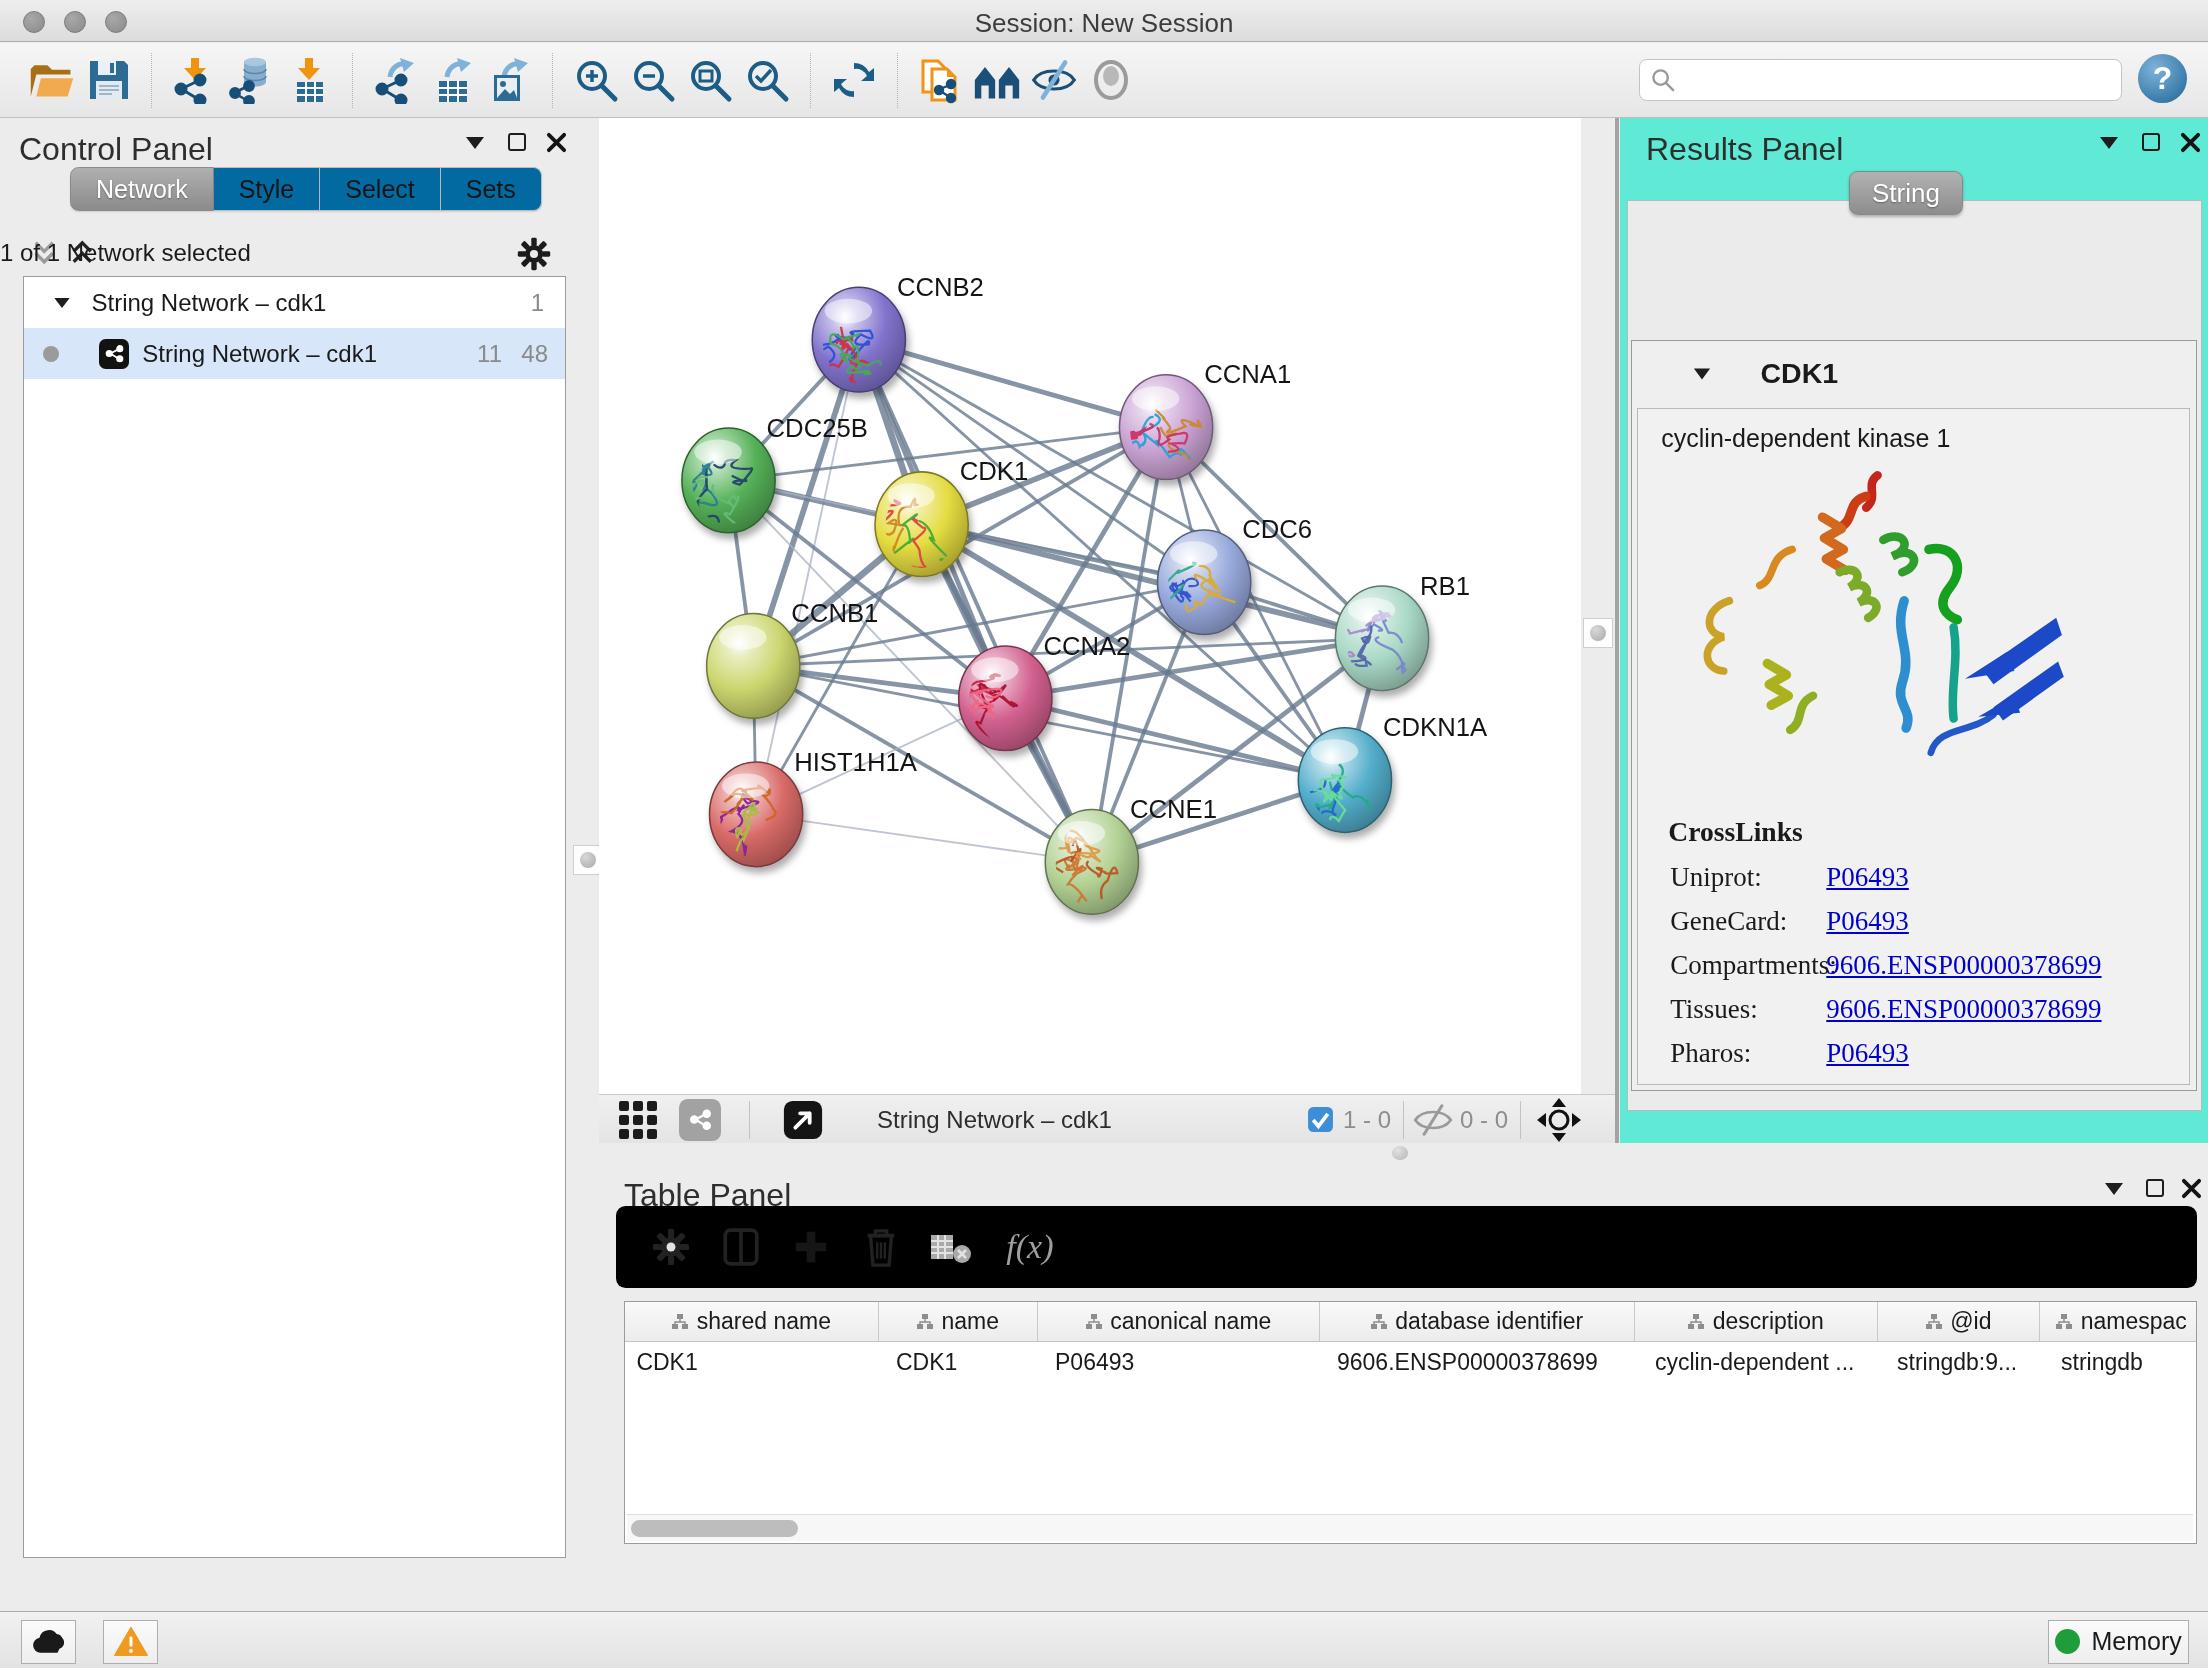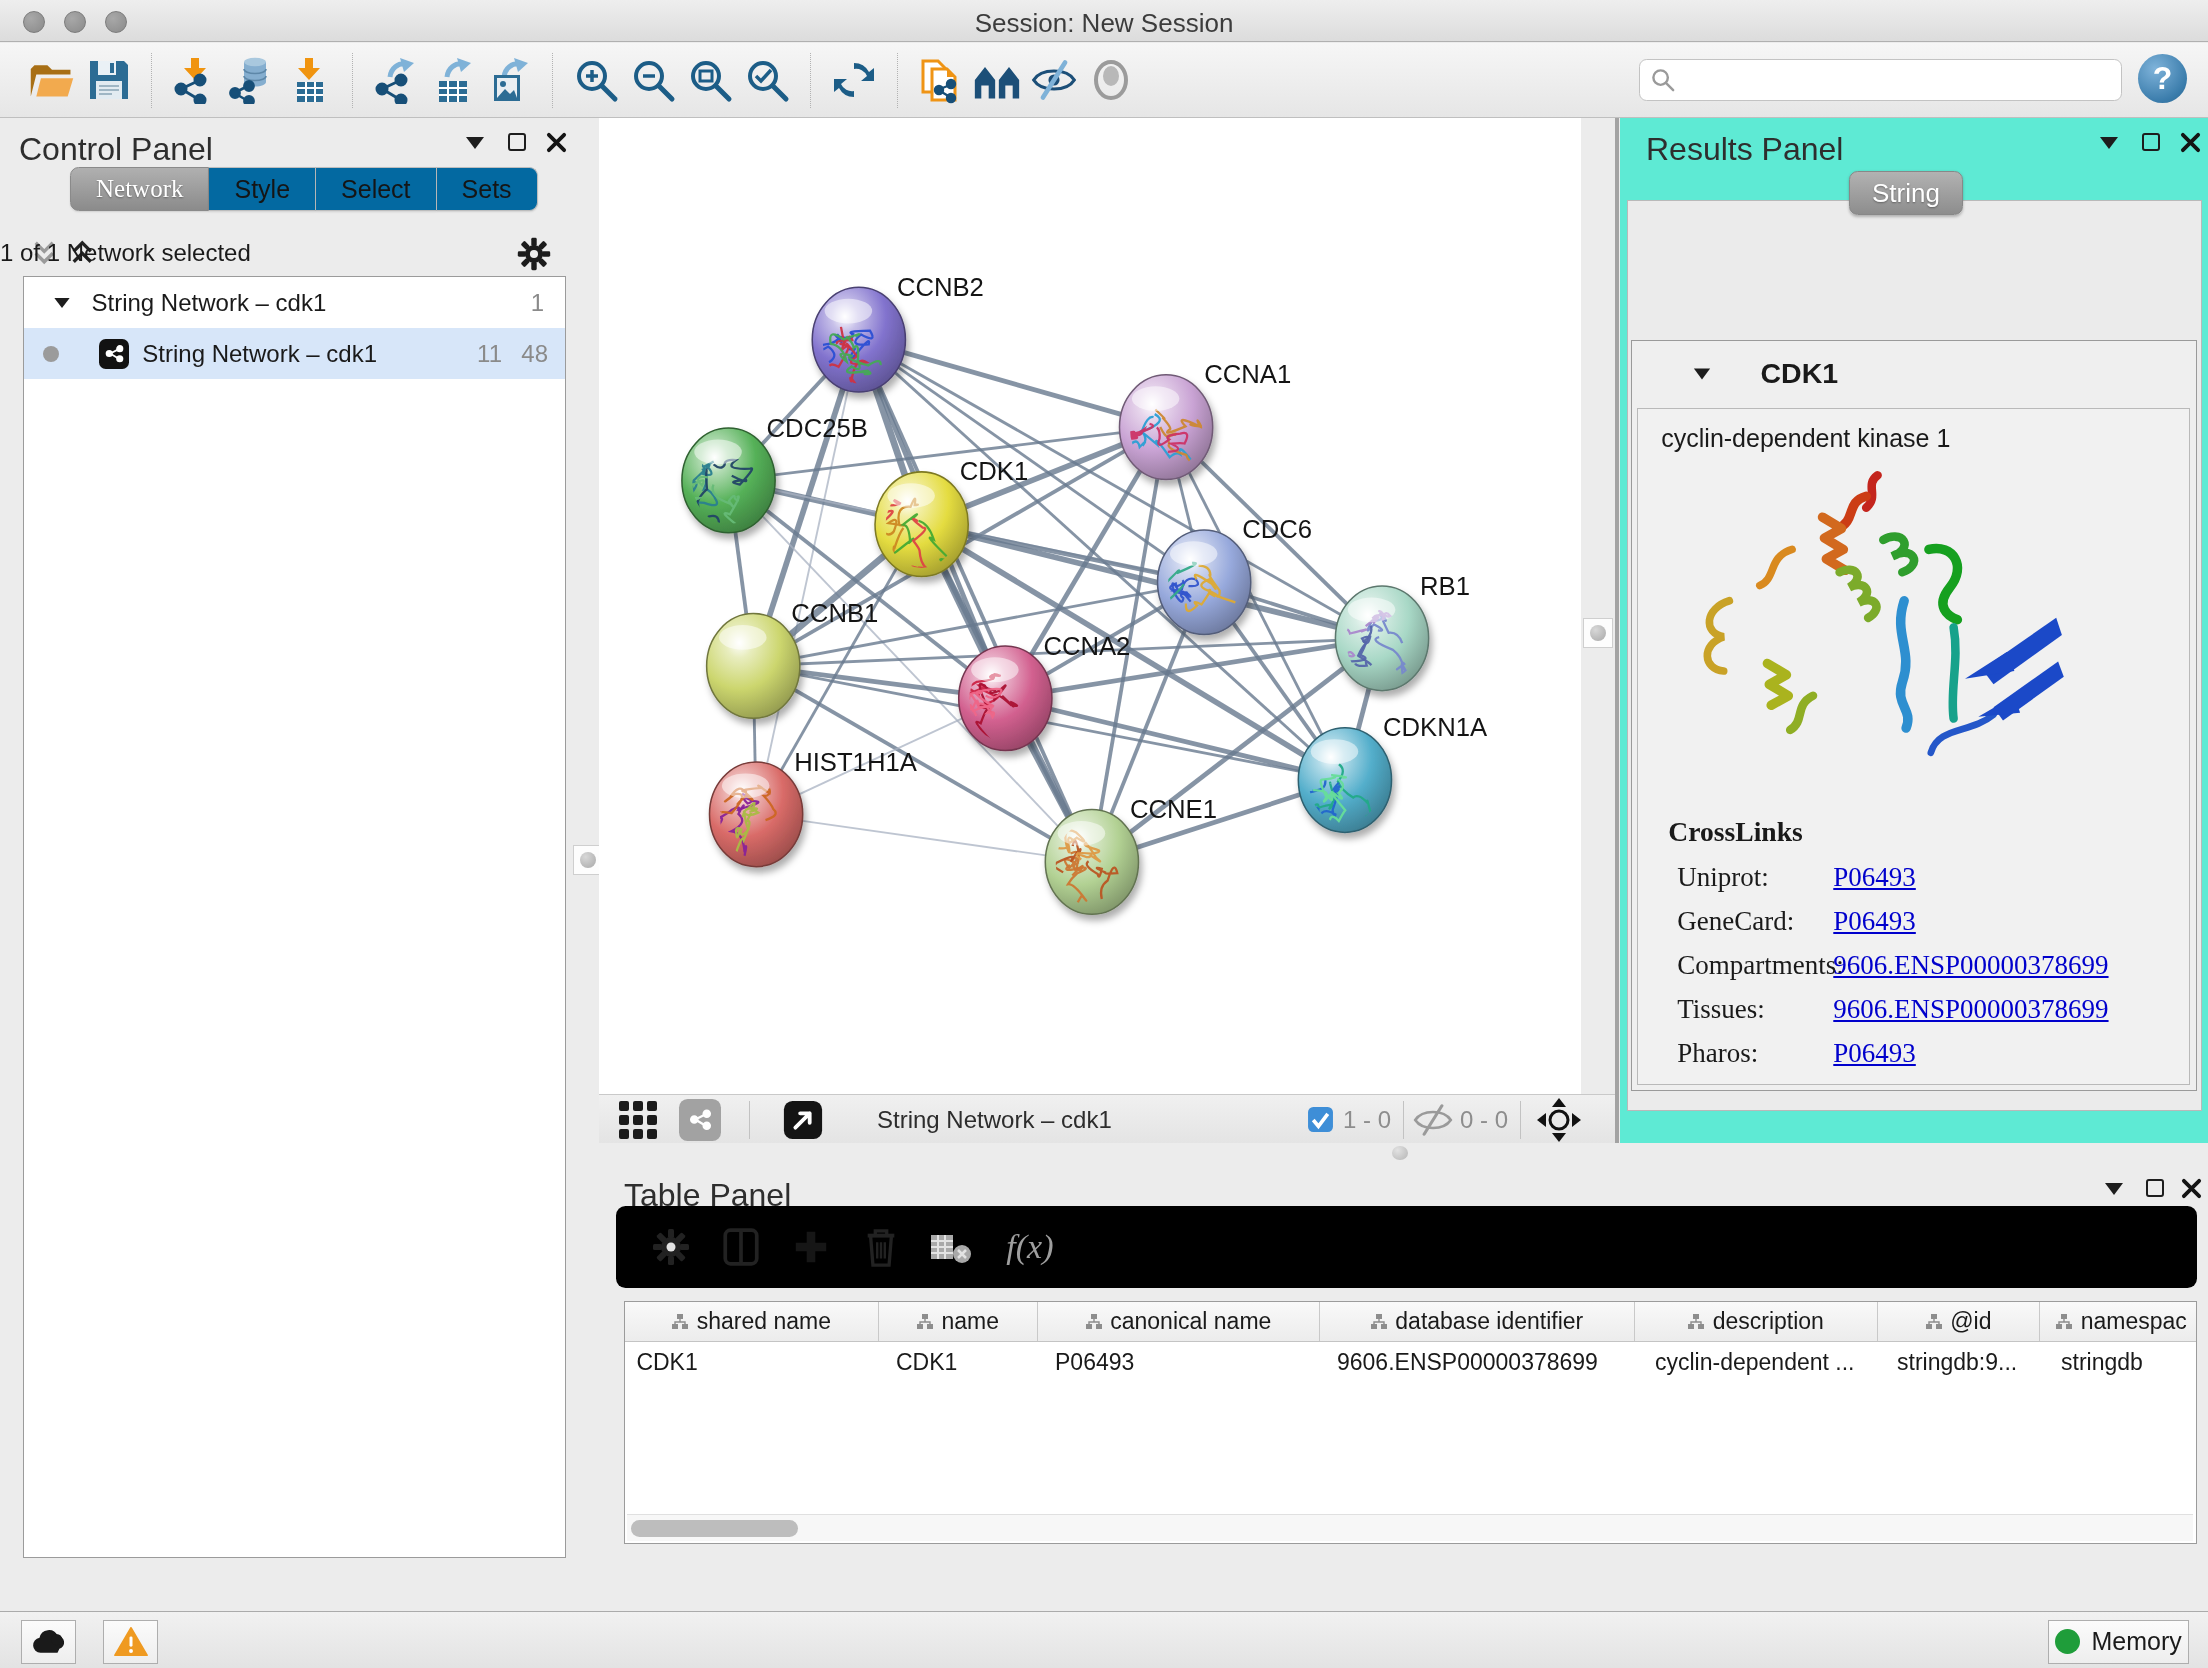--- a/index.html
+++ b/index.html
@@ -35,21 +35,21 @@
   .xicon svg { width:21px; height:21px; }
 
   
   .seg { display:flex; }
   .seg .tab { background:#0369a1; border:1px solid #bdbdbd; border-left-width:0; height:44px;
     line-height:42px; font-size:25px; color:#151515; text-align:center; padding:0 25px;
     box-shadow:0 1px 1.9px rgba(0,0,0,.12); }
   .seg .tab:first-child { border-left-width:1px; border-radius:8.6px 0 0 8.6px; }
   .seg .tab:last-child  { border-radius:0 8.6px 8.6px 0; }
   .seg .tab.active { background:linear-gradient(#b0b0b0,#8b8b8b); color:#fff; border-color:#8a8a8a;
-    text-shadow:0 1px 1.9px rgba(0,0,0,.35);font-family:Liberation Serif, serif; }
+    text-shadow:0 1px 1.9px rgba(0,0,0,.35); }
 
   
   .cpanel { left:0; top:118px; width:582px; height:1493px; background:#ececec; }
   .cp-tabs { position:absolute; left:70px; top:49px; }
   .cp-status { position:absolute; left:0; top:110px; width:582px; height:49px; display:flex; align-items:center; }
   .cp-status .stext { position:absolute; left:0; right:57px; text-align:left; font-size:24px; }
   .treebox { position:absolute; left:23px; top:158px; width:543px; height:1282px; background:#fff; border:1.9px solid #9b9b9b; }
   .trow { position:relative; height:51px; display:flex; align-items:center; font-size:24px; }
   .trow.sel { background:#d7e6f9; }
   .tcount { position:absolute; color:#8a8a8a; font-size:24px; }
@@ -774,21 +774,21 @@
           <g fill="#1b49c8">
             <polygon points="396,168 318,222 330,238 402,186"></polygon>
             <polygon points="300,232 344,204 352,224"></polygon>
             <polygon points="398,214 330,262 340,276 404,230"></polygon>
             <polygon points="314,272 352,250 358,268"></polygon>
           </g>
         </svg>
 
         <div class="serif" style="position:absolute; left:30px; top:407px">
           <div class="clhead">CrossLinks</div>
-          <div id="crosslinks-rows" style="margin-top:7.6px; margin-left:9px">
+          <div id="crosslinks-rows" style="margin-top:7.6px; margin-left:2px">
               <div class="clrow">
                 <span class="cllabel">Uniprot:</span>
                 <a class="clvalue">P06493</a>
               </div>
               <div class="clrow">
                 <span class="cllabel">GeneCard:</span>
                 <a class="clvalue">P06493</a>
               </div>
               <div class="clrow">
                 <span class="cllabel">Compartments:</span>

